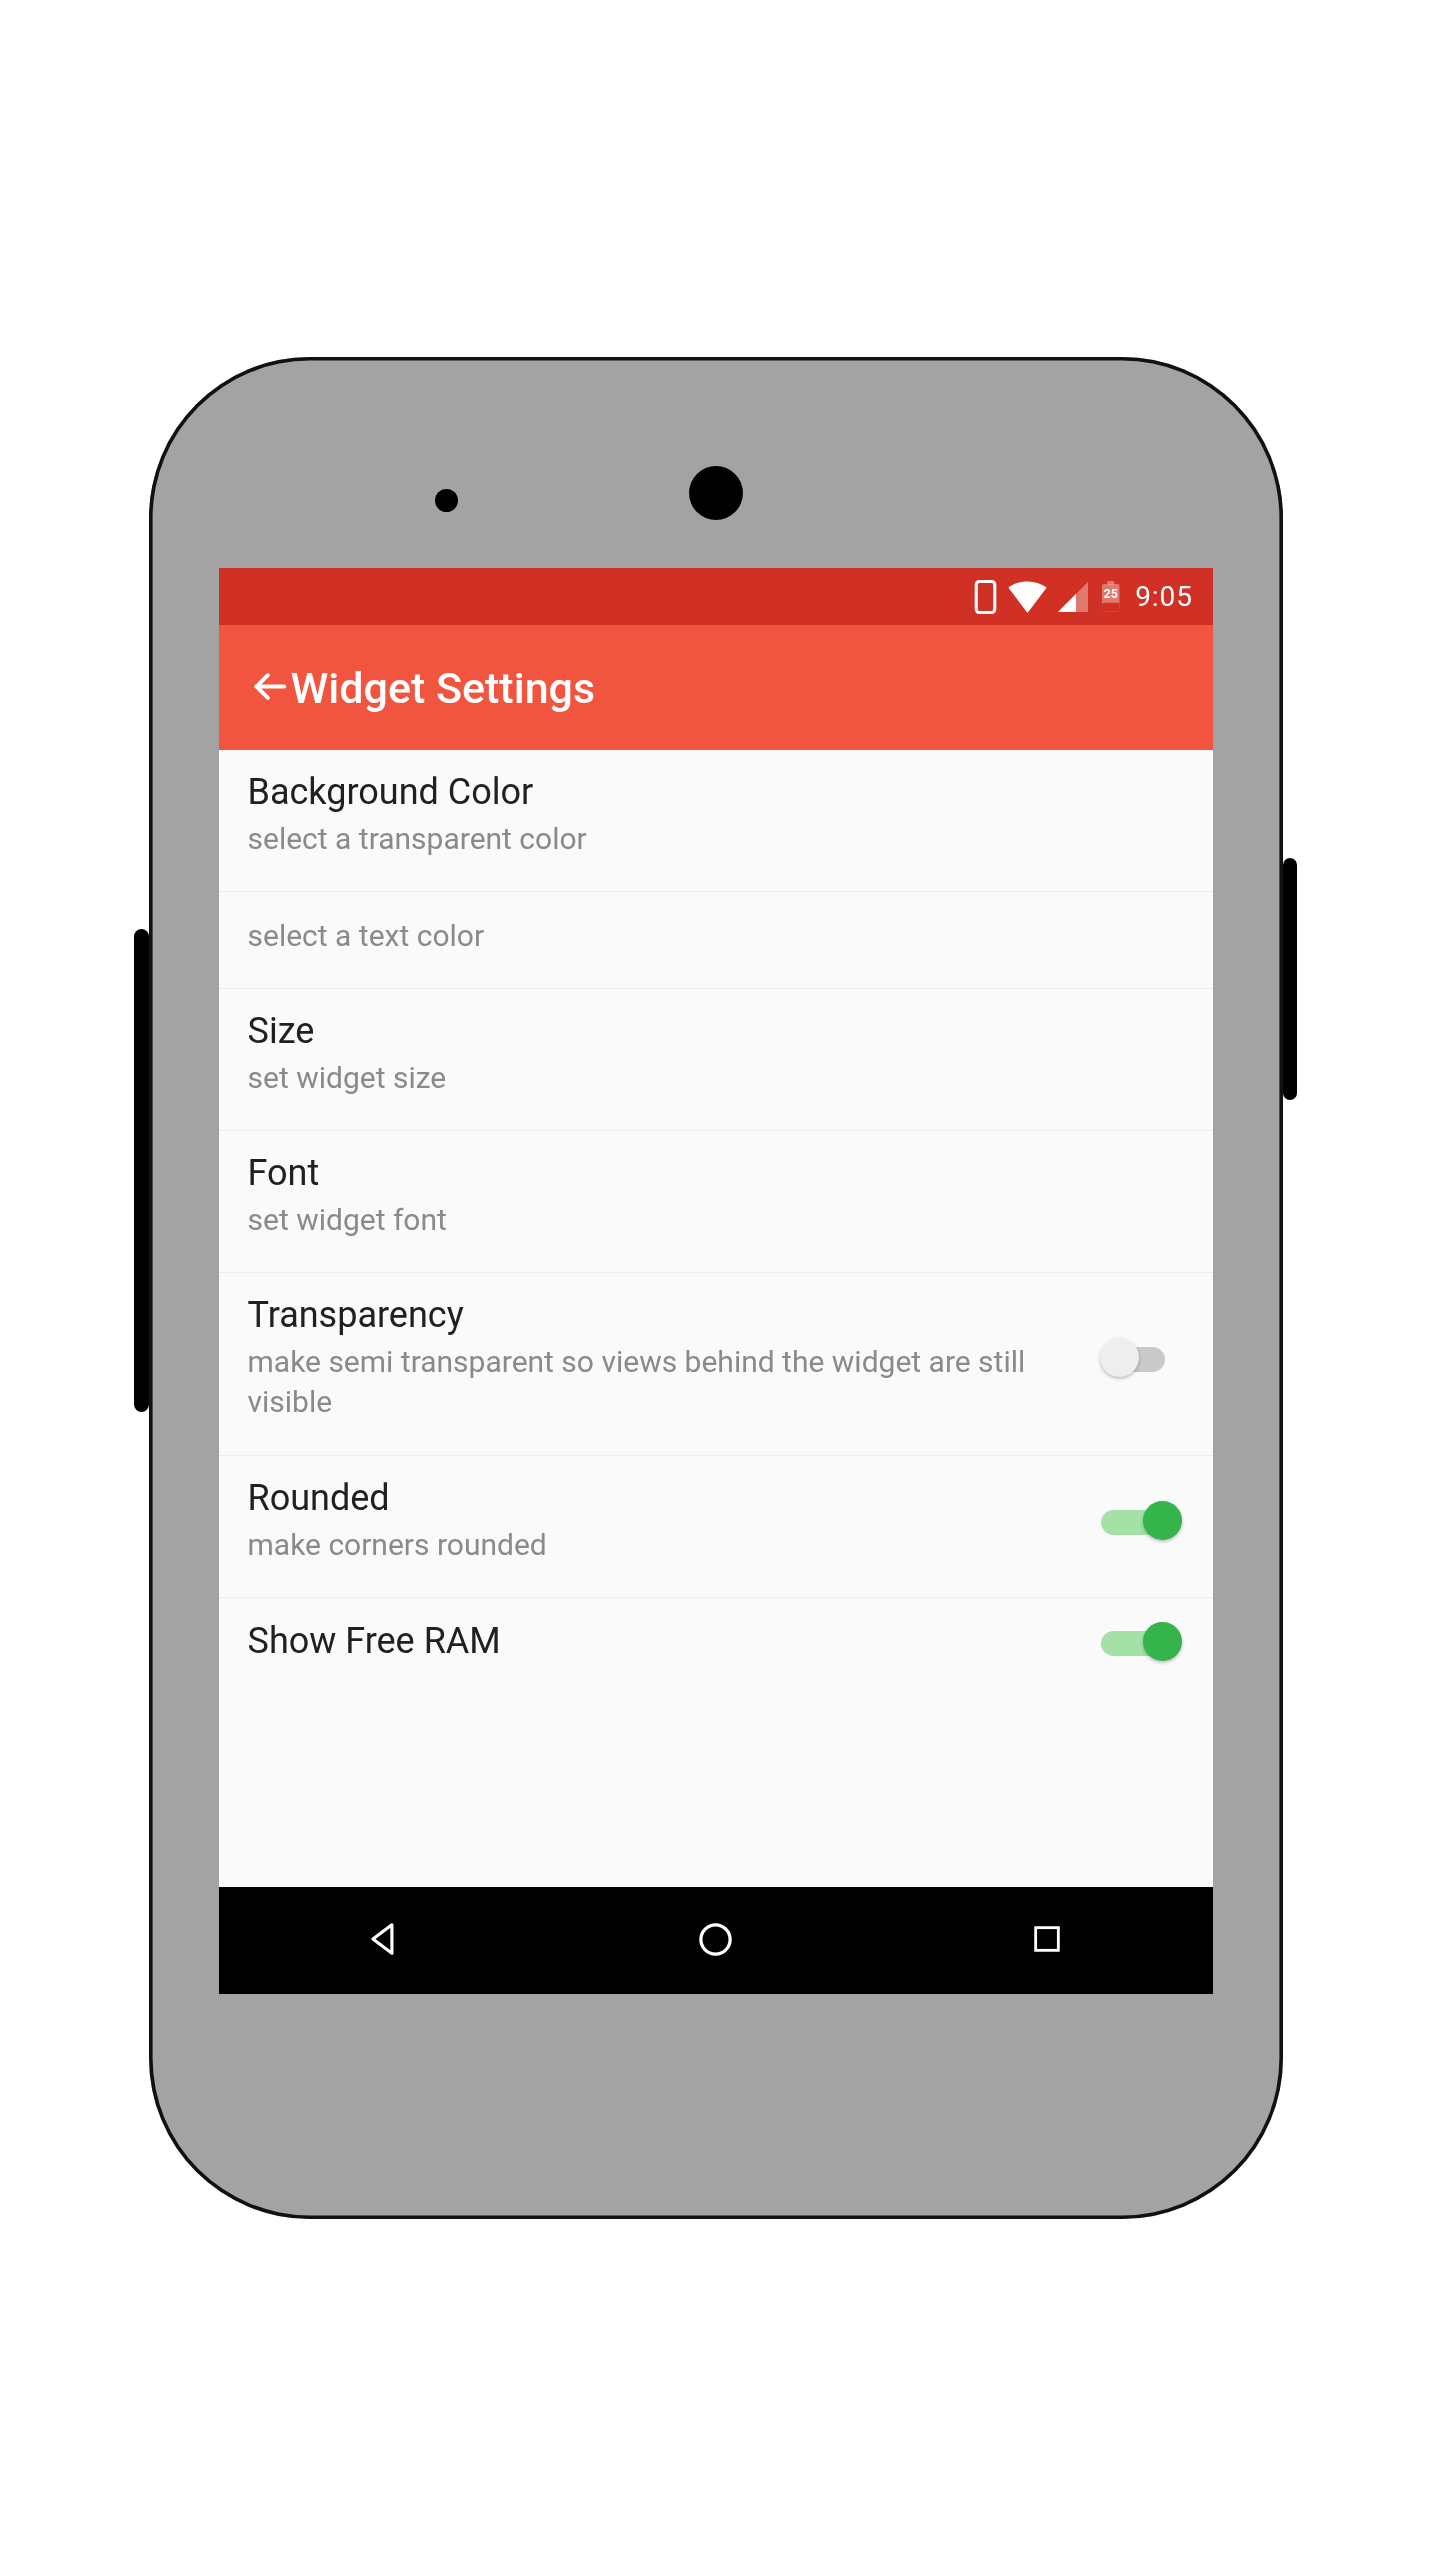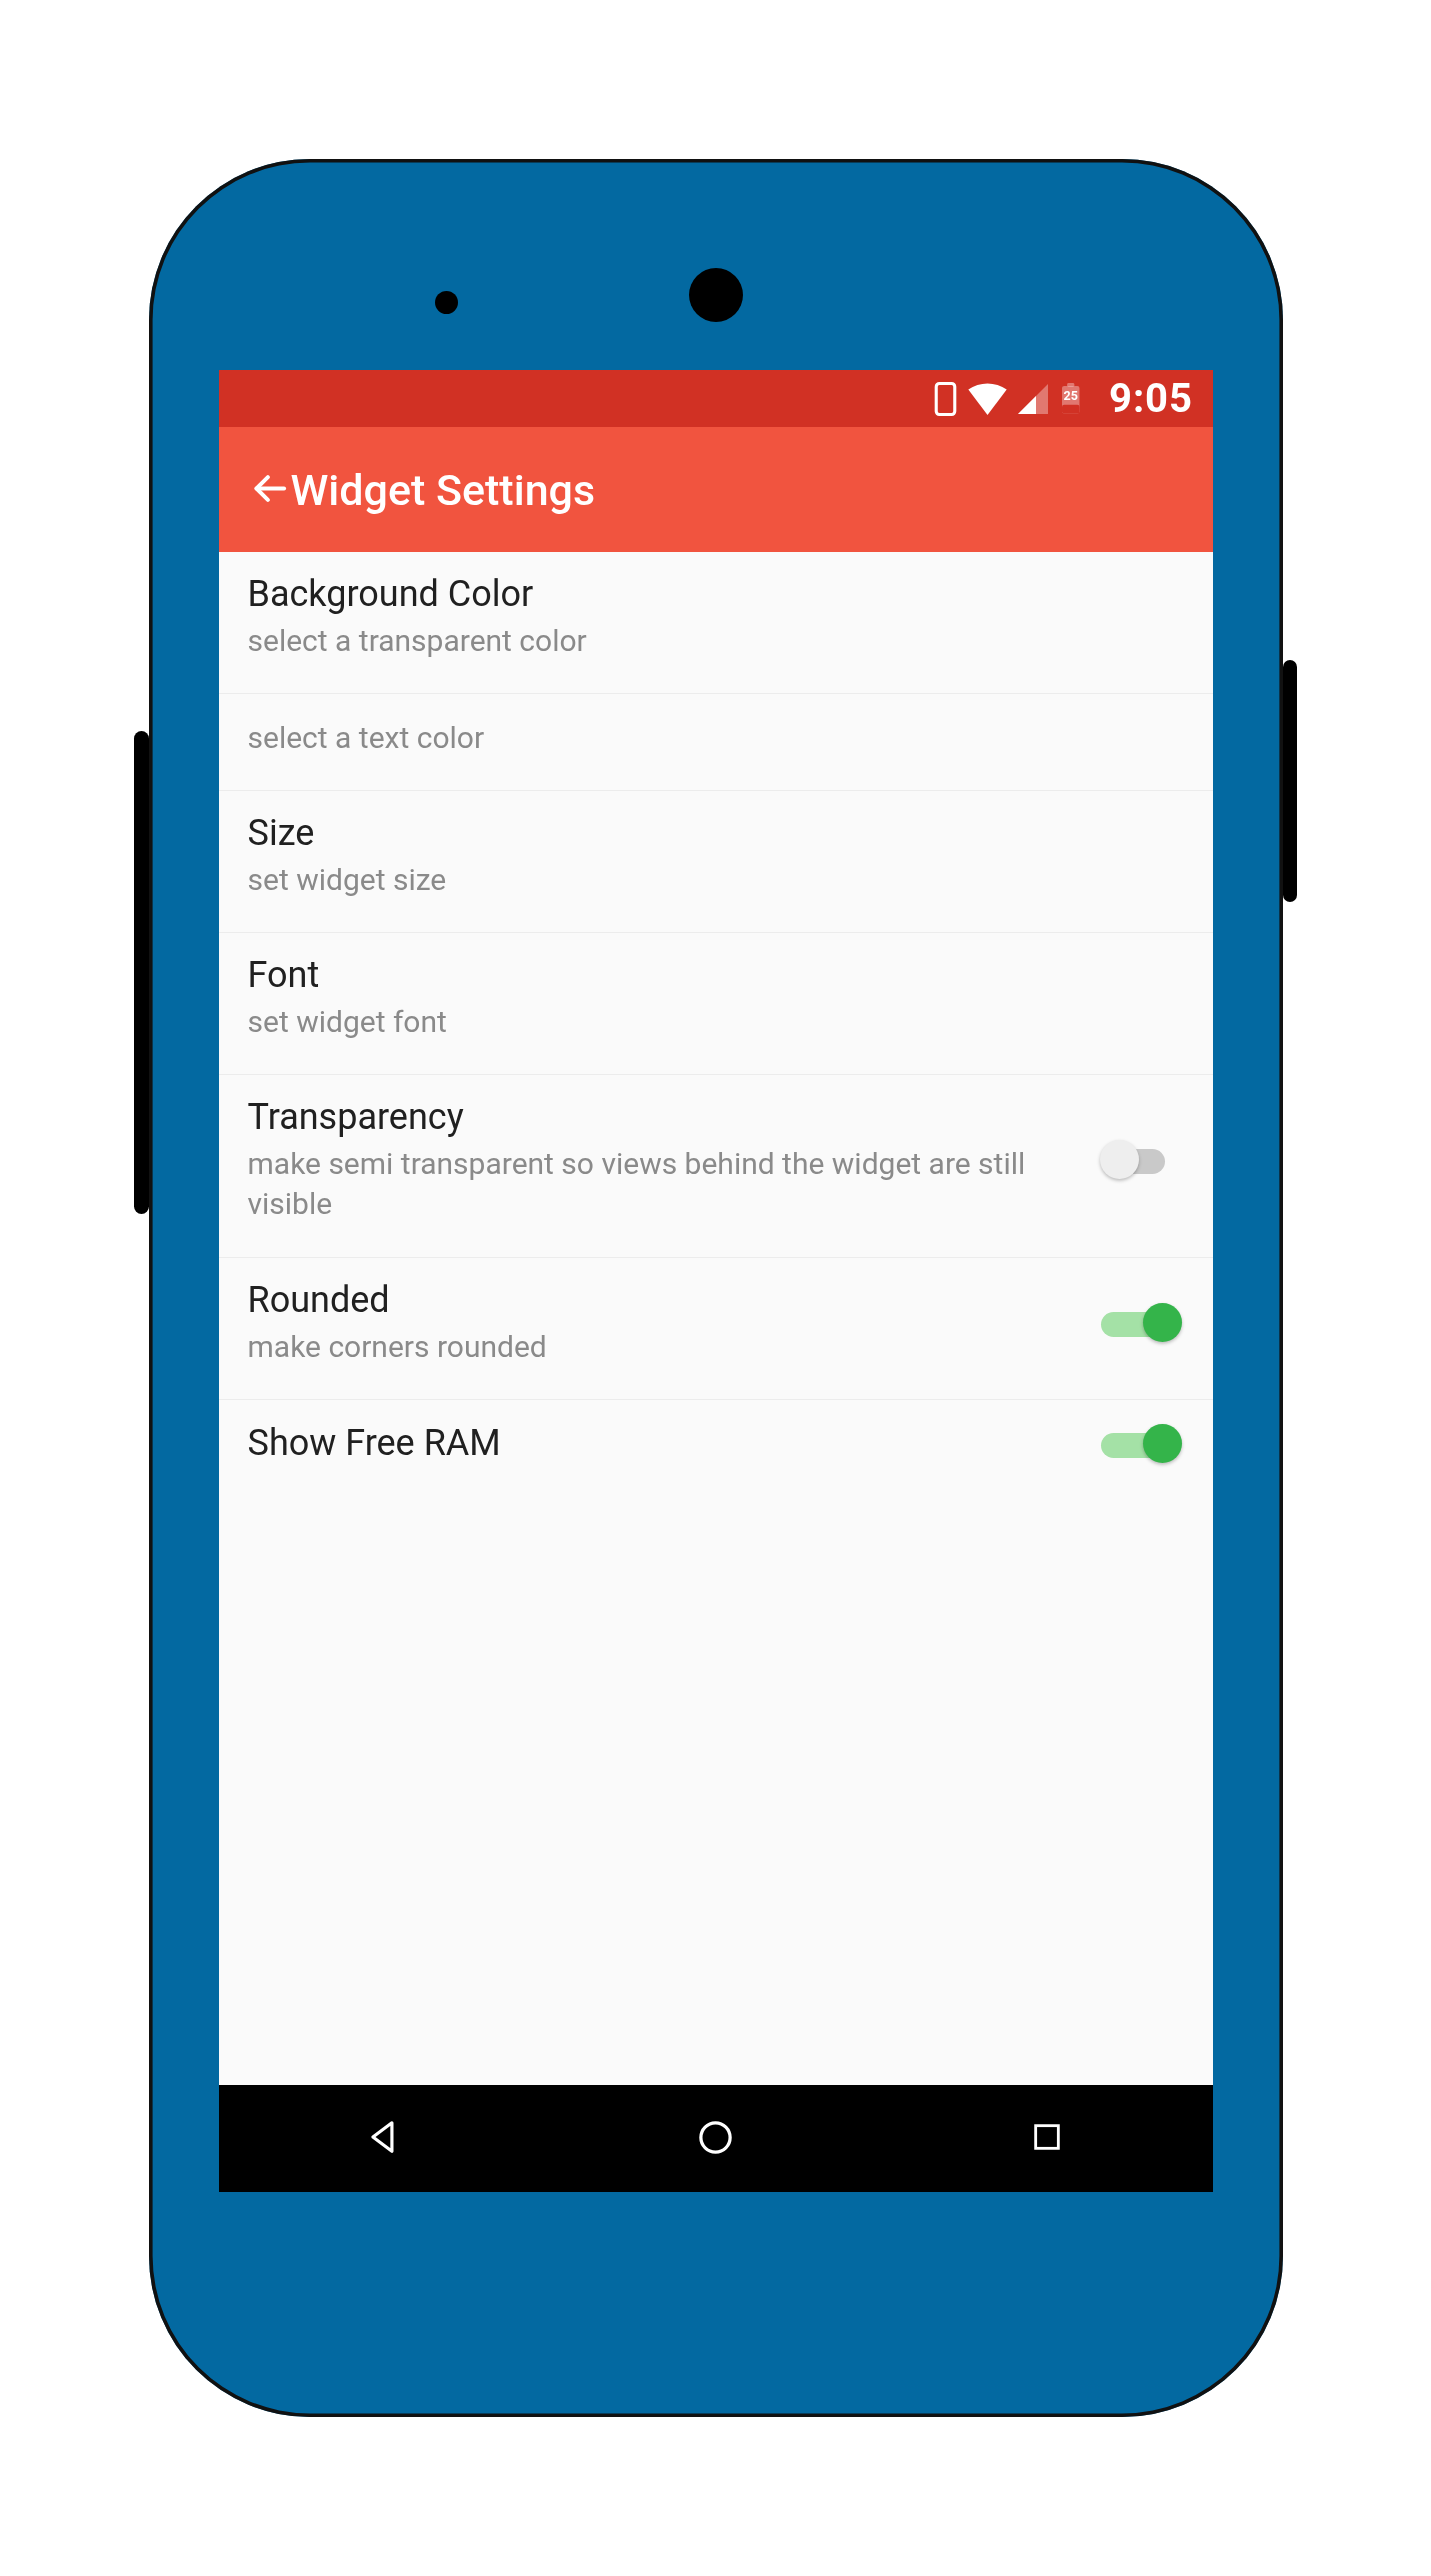--- a/index.html
+++ b/index.html
@@ -16,22 +16,22 @@
     position: relative;
     background: #ffffff;
   }
   
   .phone {
     position: absolute;
     left: 50%;
     top: 50%;
     transform: translate(-50%, -50%);
     width: 1134px;
-    height: 2258px;
-    background: #0369a1;
+    height: 1862px;
+    background: #a3a3a3;
     border-radius: 161px;
     box-shadow: 0 0 0 3.6px #111 inset;
   }
   .phone::before,
   .phone::after {
     content: "";
     position: absolute;
     background: #000;
     border-radius: 9px;
   }
@@ -84,24 +84,24 @@
     height: 57px;
     background: #d13124;
     display: flex;
     align-items: center;
     justify-content: flex-end;
     padding-right: 19.7px;
     gap: 10.7px;
     color: #fff;
   }
   .statusbar .clock {
-    font-size: 40px;
-    font-weight: 700;
+    font-size: 28px;
+    font-weight: 400;
     letter-spacing: 0.9px;
-    margin-left: 17px;
+    margin-left: 3px;
   }
   .sb-ico { display:inline-flex; align-items:center; justify-content:center; }
   .sb-ico svg { display:block; }
   
   .appbar {
     height: 125px;
     background: #f1543f;
     display: flex;
     align-items: center;
     padding: 0 29px;

